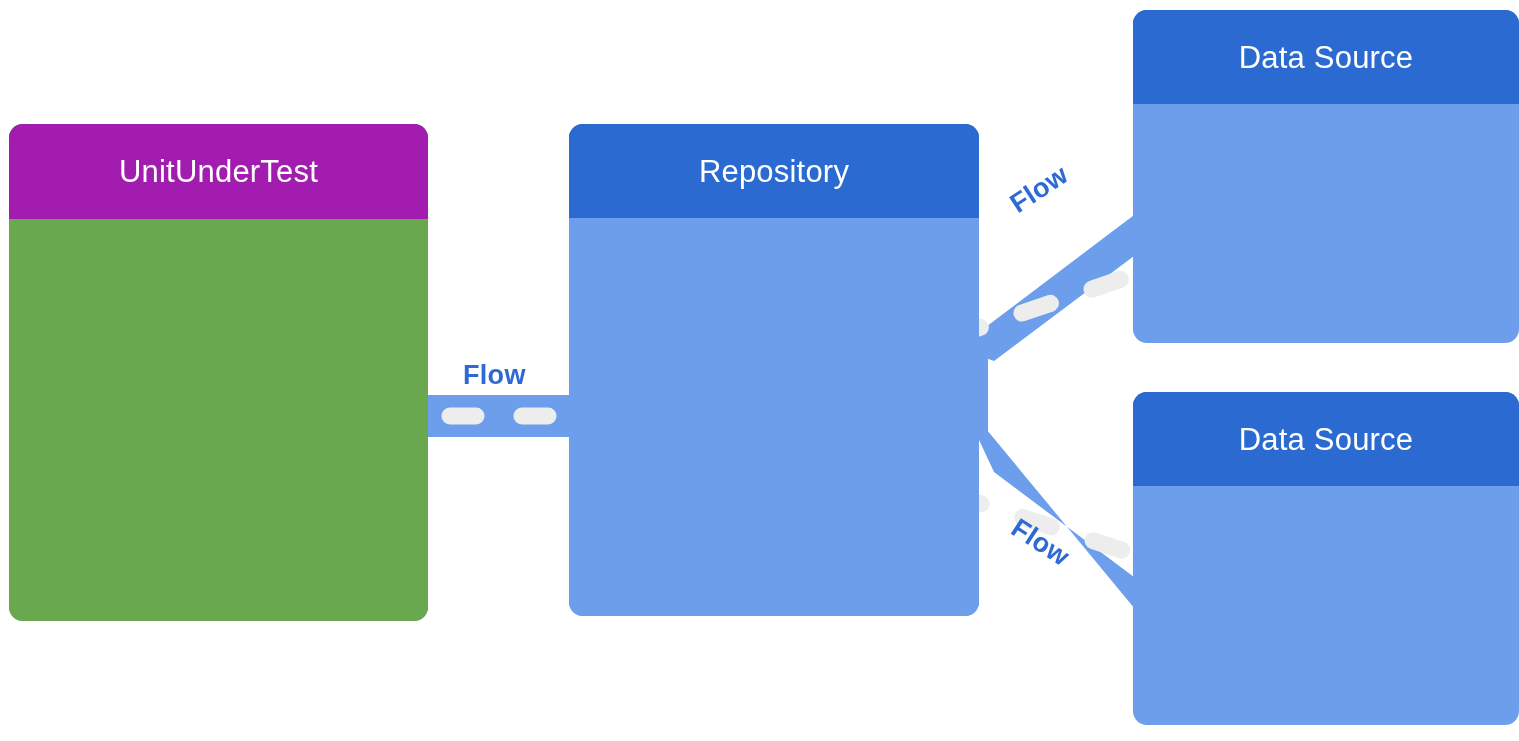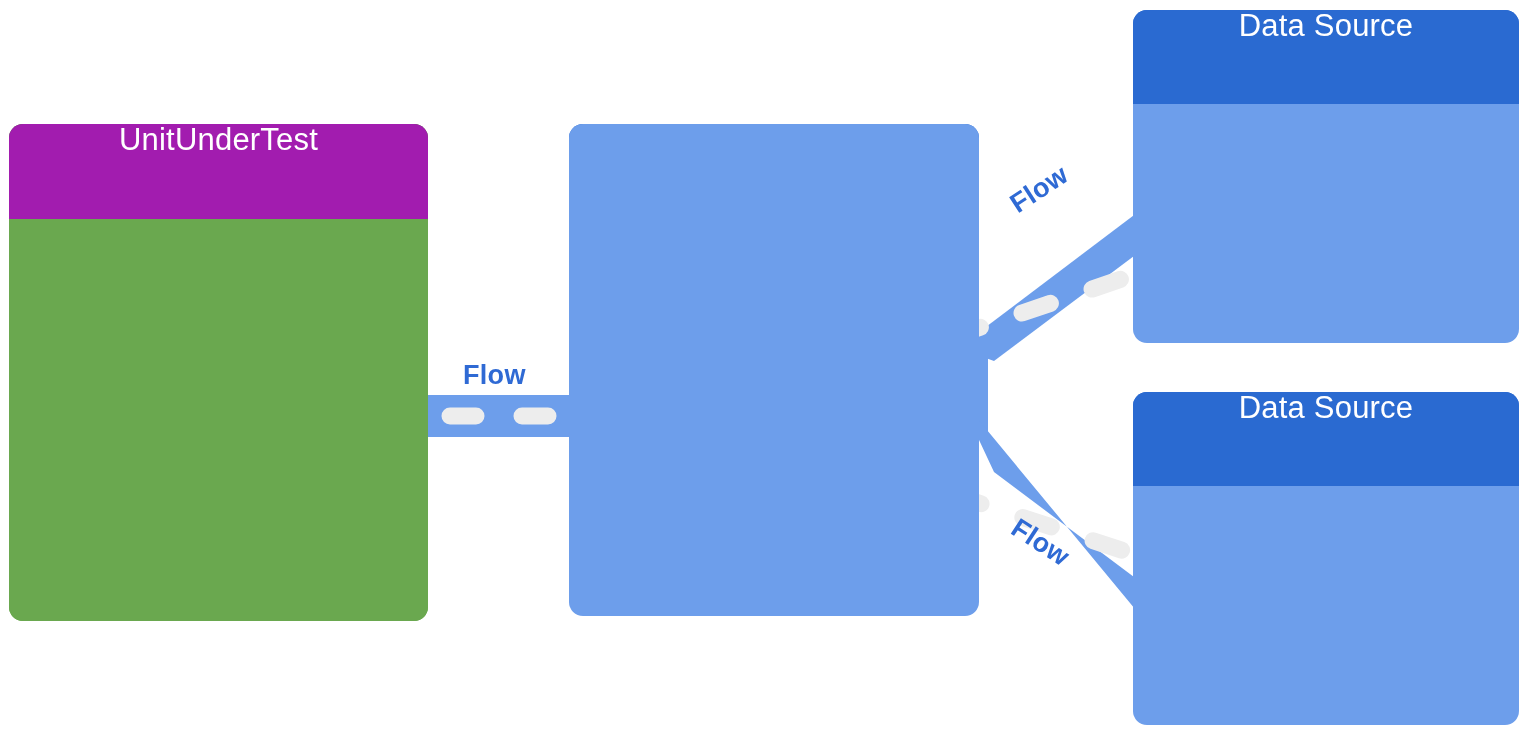--- a/index.html
+++ b/index.html
@@ -31,20 +31,21 @@
   .node {
     position: absolute;
     border-radius: 14px;
     overflow: hidden;
     box-sizing: border-box;
   }
   .node .node-header {
     width: 100%;
     box-sizing: border-box;
     display: flex;
+    align-items: center;
     justify-content: center;
     color: #ffffff;
     font-size: 31px;
     font-weight: 400;
     letter-spacing: 0.2px;
     line-height: 1;
     user-select: none;
   }
   .node .node-body {
     width: 100%;
@@ -162,20 +163,23 @@
   </svg>
 
   <div class="node" id="node-uut">
     <div class="node-header">
       <span>UnitUnderTest</span>
     </div>
     <div class="node-body"></div>
   </div>
 
   <div class="node" id="node-repo">
+    <div class="node-header">
+      <span>Repository</span>
+    </div>
     <div class="node-body"></div>
   </div>
 
   <div class="node node-ds" id="node-ds-top">
     <div class="node-header">
       <span>Data Source</span>
     </div>
     <div class="node-body"></div>
   </div>
 

